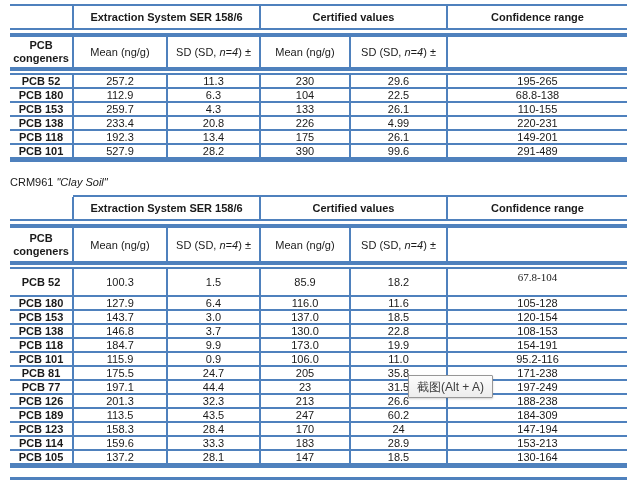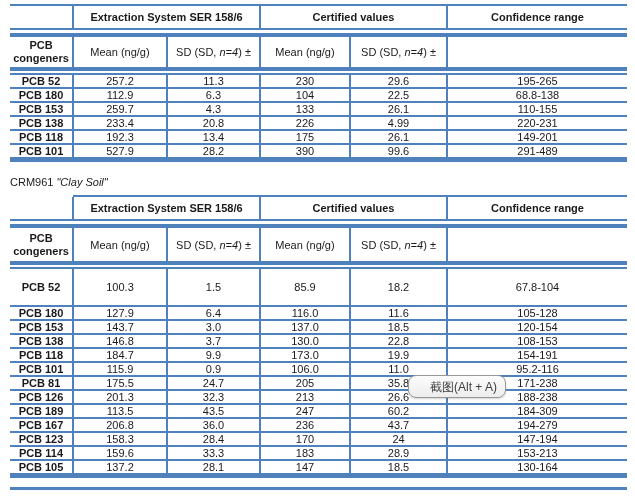--- a/index.html
+++ b/index.html
@@ -34,32 +34,32 @@
     background: linear-gradient(to bottom,#4f81bd 0,#4f81bd 2px,#fff 2px,#fff 5px,#4f81bd 5px,#4f81bd 9px); }
   .sep-b td { height: 8px; line-height: 0;
     background: linear-gradient(to bottom,#4f81bd 0,#4f81bd 4px,#fff 4px,#fff 6px,#4f81bd 6px,#4f81bd 8px); }
   .band td { height: 5px; line-height: 0; background: #4f81bd; }
   
   .rows td { height: 11px; border-bottom: 2px solid #4f81bd; }
   .t2 .rows td { height: 12px; }
   .rows tr:last-child td { border-bottom: none; }
   .rows td.congener { font-weight: bold; }
   .t2 .rows tr.tall td { height: 24px; }
-  .t2 .rows tr.tall td.range { vertical-align: top; padding-top: 12px; }
+  .t2 .rows tr.tall td.range { vertical-align: top; padding-top: 2px; font-family: Liberation Serif, serif; }
   
   .caption { margin: 14px 0 6px 0; font-size: 11px; line-height: 13px; }
   .caption i { font-style: italic; }
   
   .bottom-rule { margin-top: 9px; width: 617px; height: 3px; background: #4f81bd; }
   
   .tooltip {
     position: absolute; left: 408px; top: 375px;
-    height: 20px; padding: 1px 8px 0 21px;
+    height: 20px; padding: 1px 8px 0 8px;
     display: flex; align-items: center; justify-content: center;
-    border: 1px solid #979797; border-radius: 8px;
+    border: 1px solid #979797; border-radius: 1px;
     background: linear-gradient(#fcfcfc, #ededed);
     box-shadow: 0 1px 2px rgba(0,0,0,0.18);
     font-size: 12px; color: #3d3d3d; white-space: nowrap;
   }
 </style>
 </head>
 <body>
 
 <div class="page">
 
@@ -246,44 +246,44 @@
   </tr>
         <tr>
     <td class="congener vr">PCB 81</td>
     <td class="vr">175.5</td>
     <td class="vr">24.7</td>
     <td class="vr">205</td>
     <td class="vr">35.8</td>
     <td class="range">171-238</td>
   </tr>
         <tr>
+    <td class="congener vr">PCB 77</td>
+    <td class="vr">197.1</td>
+    <td class="vr">44.4</td>
+    <td class="vr">23</td>
+    <td class="vr">31.5</td>
+    <td class="range">197-249</td>
+  </tr>
+        <tr>
     <td class="congener vr">PCB 126</td>
     <td class="vr">201.3</td>
     <td class="vr">32.3</td>
     <td class="vr">213</td>
     <td class="vr">26.6</td>
     <td class="range">188-238</td>
   </tr>
         <tr>
     <td class="congener vr">PCB 189</td>
     <td class="vr">113.5</td>
     <td class="vr">43.5</td>
     <td class="vr">247</td>
     <td class="vr">60.2</td>
     <td class="range">184-309</td>
   </tr>
         <tr>
-    <td class="congener vr">PCB 167</td>
-    <td class="vr">206.8</td>
-    <td class="vr">36.0</td>
-    <td class="vr">236</td>
-    <td class="vr">43.7</td>
-    <td class="range">194-279</td>
-  </tr>
-        <tr>
     <td class="congener vr">PCB 123</td>
     <td class="vr">158.3</td>
     <td class="vr">28.4</td>
     <td class="vr">170</td>
     <td class="vr">24</td>
     <td class="range">147-194</td>
   </tr>
         <tr>
     <td class="congener vr">PCB 114</td>
     <td class="vr">159.6</td>

